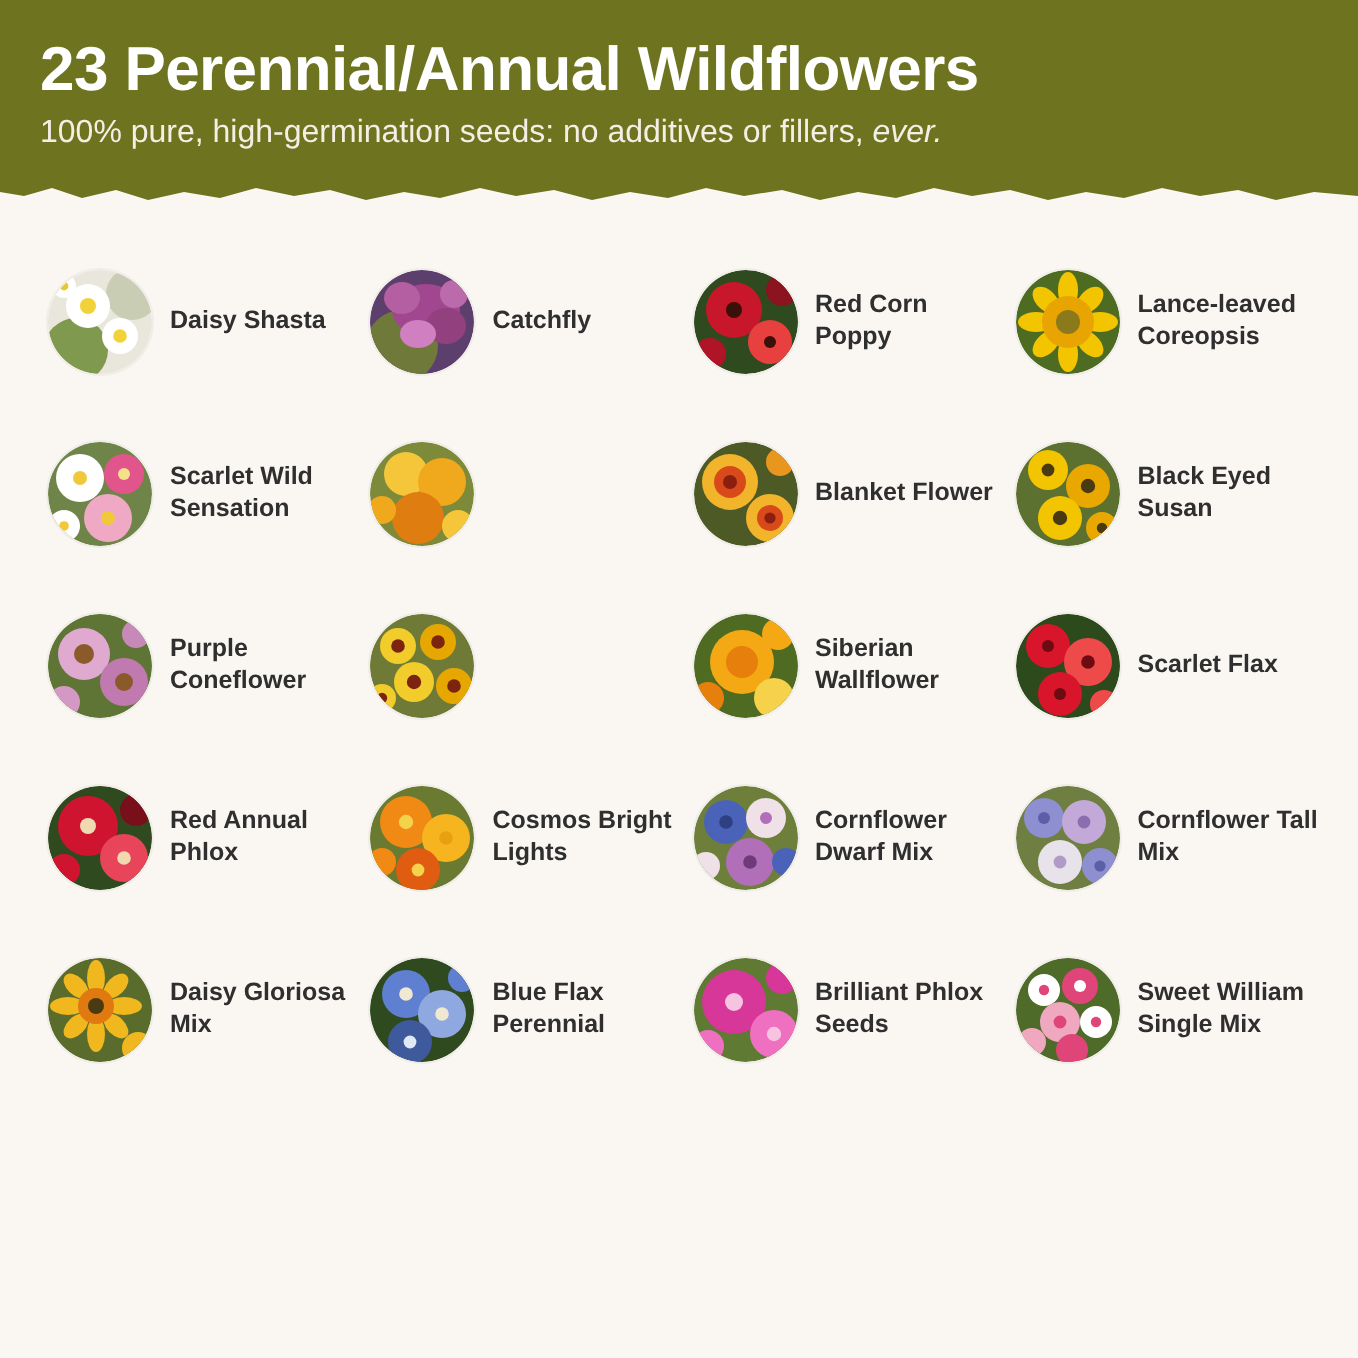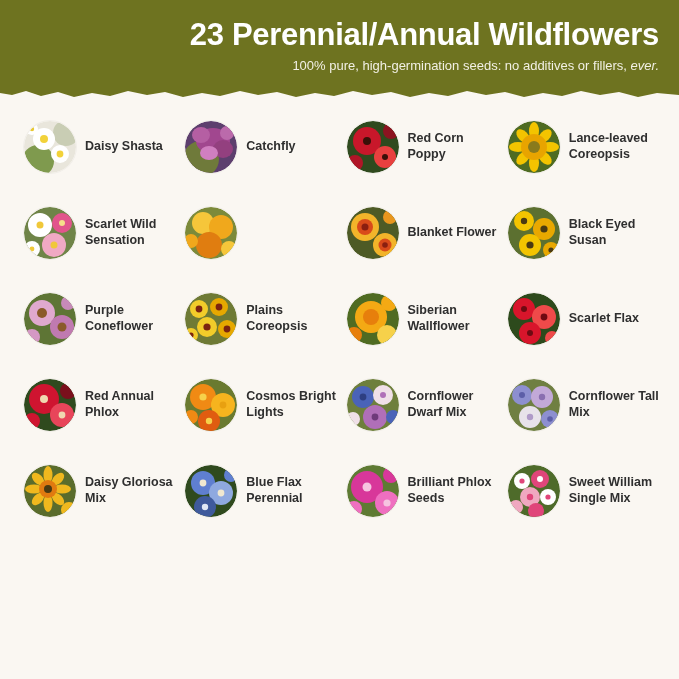--- a/index.html
+++ b/index.html
@@ -18,53 +18,53 @@
     width: 679px;
     height: 679px;
     background: #faf7f2;
     overflow: hidden;
   }
   
   .header {
     position: relative;
     background: #6e7320;
     padding: 18px 20px 26px 20px;
-    text-align: right;
+    text-align: left;
   }
   .header-title {
     color: #ffffff;
     font-size: 31px;
     font-weight: bold;
     letter-spacing: -0.3px;
     line-height: 1.1;
     margin: 0 0 6px 0;
     white-space: nowrap;
   }
   .header-sub {
     color: #f2f0e4;
-    font-size: 13px;
+    font-size: 16px;
     font-weight: normal;
     margin: 0;
   }
   .header-sub .ital {
     font-style: italic;
   }
   
   .torn {
     position: absolute;
     left: 0;
     right: 0;
     bottom: -1px;
     height: 16px;
     display: block;
   }
   
   .grid {
     position: absolute;
-    top: 104px;
+    top: 118px;
     left: 0;
     width: 679px;
     padding: 0 18px;
     box-sizing: border-box;
     display: grid;
     grid-template-columns: repeat(4, 1fr);
     grid-auto-rows: 86px;
     column-gap: 2px;
     row-gap: 0px;
   }
@@ -343,21 +343,20 @@
               <circle cx="34" cy="14" r="3.4" fill="#7c2410"></circle>
               <circle cx="22" cy="34" r="10" fill="#f2cc2a"></circle>
               <circle cx="22" cy="34" r="3.6" fill="#7c2410"></circle>
               <circle cx="42" cy="36" r="9" fill="#e6a800"></circle>
               <circle cx="42" cy="36" r="3.4" fill="#7c2410"></circle>
               <circle cx="6" cy="42" r="7" fill="#f2cc2a"></circle>
               <circle cx="6" cy="42" r="2.6" fill="#7c2410"></circle>
             </g>
           </svg>
       </div>
-      <div class="cell-label">Plains Coreopsis</div>
     </div>
 
     <div class="cell">
       <div class="thumb">
         <svg viewBox="0 0 52 52">
             <defs>
               <clipPath id="c13">
                 <circle cx="26" cy="26" r="26"></circle>
               </clipPath>
             </defs>

